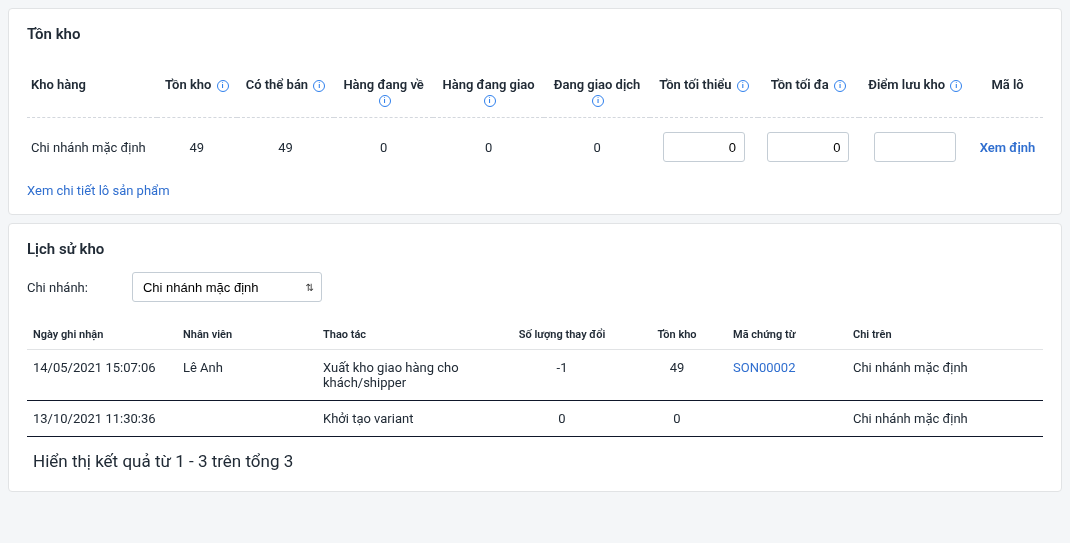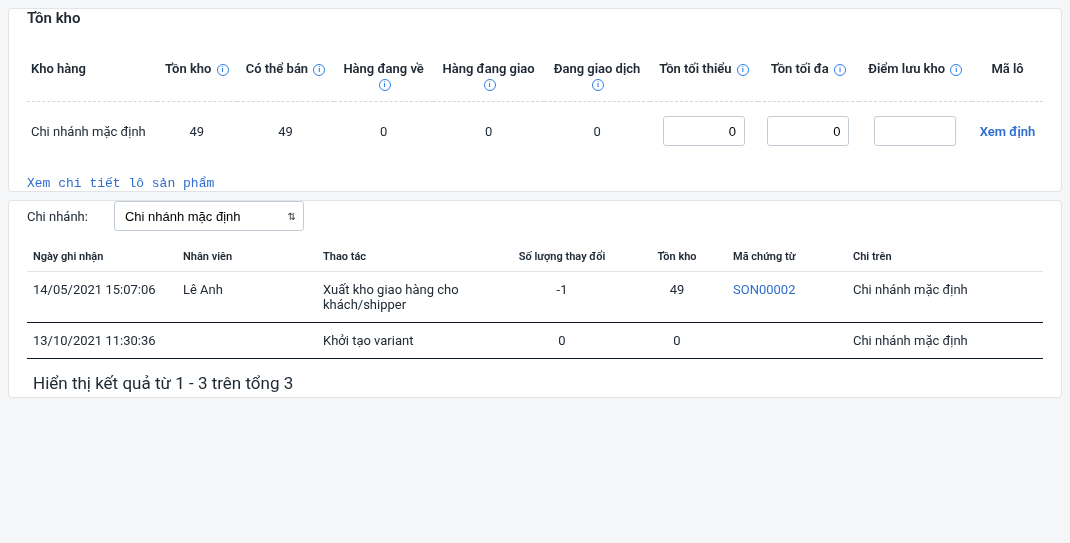--- a/index.html
+++ b/index.html
@@ -9,21 +9,21 @@
   color: #212b36;
   background: #f4f6f8;
   padding: 0;
   width: 1070px;
 }
 .card {
   background: #fff;
   border: 1px solid #e1e3e5;
   border-radius: 4px;
   margin: 8px;
-  padding: 0 18px;
+  padding: 16px 18px;
 }
 .card-title {
   font-size: 15px;
   font-weight: 600;
   color: #212b36;
   margin-bottom: 14px;
 }
 table.stock {
   width: 100%;
   border-collapse: collapse;
@@ -80,28 +80,27 @@
   font-weight: 600;
   cursor: pointer;
   font-size: 13px;
 }
 .link-plain {
   color: #2f6ecf;
   cursor: pointer;
   font-size: 13px;
 }
 .detail-link {
-  margin-top: 16px;
-  font-family: Liberation Mono, monospace;
+  margin-top: 7px;
 }
 .filter-row {
   display: flex;
   align-items: center;
-  gap: 26px;
-  margin-bottom: 11px;
+  gap: 44px;
+  margin-bottom: 18px;
 }
 select.branch {
   height: 30px;
   border: 1px solid #c4cdd5;
   border-radius: 3px;
   padding: 0 28px 0 10px;
   font-size: 13px;
   background: #fff;
   appearance: none;
   min-width: 190px;
@@ -184,20 +183,21 @@
         <td><span class="link">Xem định</span></td>
       </tr>
     </tbody>
   </table>
   <div class="detail-link">
     <span class="link-plain">Xem chi tiết lô sản phẩm</span>
   </div>
 </div>
 
 <div class="card">
+  <div class="card-title">Lịch sử kho</div>
   <div class="filter-row">
     <span>Chi nhánh:</span>
     <span class="select-wrap">
       <select class="branch">
         <option>Chi nhánh mặc định</option>
       </select>
     </span>
   </div>
   <table class="history">
     <thead>

